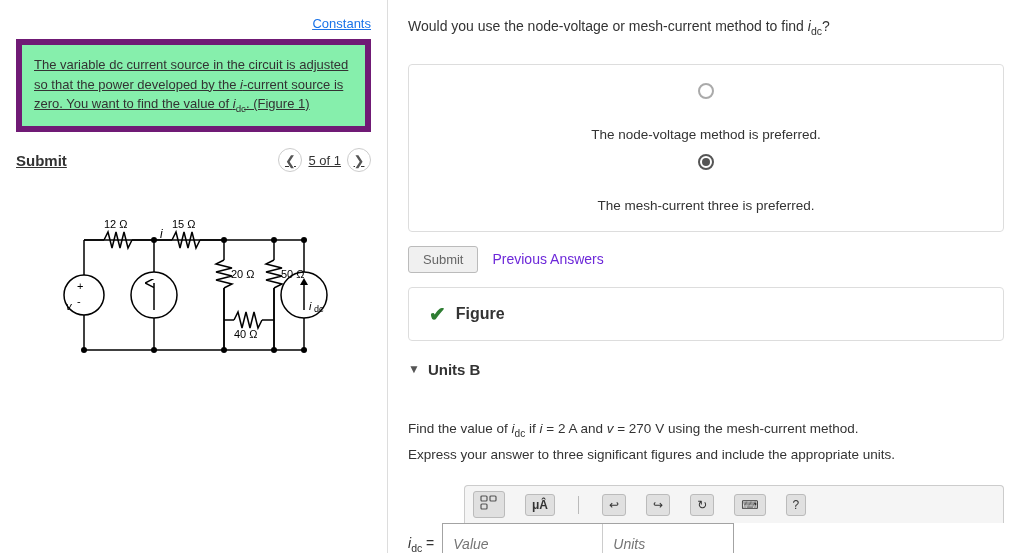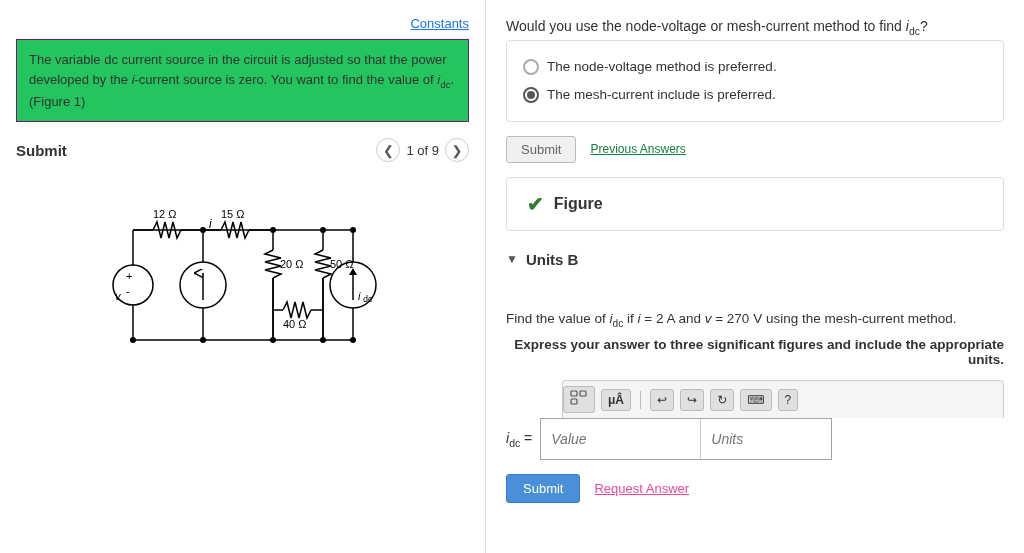--- a/index.html
+++ b/index.html
@@ -1,36 +1,37 @@
 <!DOCTYPE html>
 <html><head>
   <meta charset="utf-8">
   <style>
     * { box-sizing: border-box; margin: 0; padding: 0; }
     body { font-family: Arial, sans-serif; font-size: 14px; background: #fff; color: #333; display: flex; width: 1024px; height: 553px; overflow: hidden; }
 
     
     .left-panel {
-      width: 486px;
+      width: 388px;
       padding: 16px;
       border-right: 1px solid #ddd;
       position: relative;
       flex-shrink: 0;
+      text-decoration: underline;
     }
     .constants-link {
       display: block;
       text-align: right;
       color: #1a73e8;
       text-decoration: underline;
       font-size: 13px;
       margin-bottom: 8px;
     }
     .problem-text-box {
-      background: #22c55e;
-      border: 1px solid #701a75;
+      background: #86efac;
+      border: 6px solid #701a75;
       padding: 10px 12px;
       font-size: 13px;
       line-height: 1.5;
       margin-bottom: 16px;
     }
     .figure-header {
       display: flex;
       align-items: center;
       justify-content: space-between;
       margin-bottom: 8px;
@@ -66,37 +67,38 @@
     }
 
     
     .right-panel {
       flex: 1;
       padding: 16px 20px;
       overflow-y: auto;
     }
     .question-text {
       font-size: 14px;
-      margin-bottom: 0;
+      margin-bottom: 24px;
       line-height: 1.5;
     }
 
     
     .options-box {
       border: 1px solid #ddd;
       border-radius: 4px;
       padding: 12px 16px;
       margin-bottom: 14px;
     }
     .option-item {
       display: flex;
       align-items: center;
-      gap: 8px;
+      gap: 28px;
       padding: 6px 0;
       font-size: 13.5px;
+      flex-direction: column;
     }
     .radio-circle {
       width: 16px; height: 16px;
       border-radius: 50%;
       border: 2px solid #aaa;
       flex-shrink: 0;
       display: flex; align-items: center; justify-content: center;
     }
     .radio-circle.selected {
       border-color: #555;
@@ -117,23 +119,22 @@
     .btn-submit {
       background: #f0f0f0;
       border: 1px solid #bbb;
       padding: 5px 14px;
       border-radius: 3px;
       font-size: 13px;
       cursor: pointer;
       color: #666;
     }
     .prev-answers-link {
-      color: #15803d;
-      text-decoration: underline;
-      font-size: 12px;
+      color: #6d28d9;
+      font-size: 14px;
       cursor: pointer;
     }
 
     
     .correct-banner {
       border: 1px solid #ddd;
       border-radius: 4px;
       padding: 14px 20px;
       display: flex;
       align-items: center;
@@ -159,35 +160,34 @@
     }
     .triangle { font-size: 12px; color: #555; }
 
     .part-b-text {
       font-size: 13.5px;
       line-height: 1.6;
       margin-bottom: 6px;
       margin-top: 40px;
     }
     .part-b-bold {
-      font-weight: bold;
+      font-weight: normal;
       font-size: 13.5px;
-      margin-bottom: 13px;
-      text-align: right;
+      margin-bottom: 23px;
     }
 
     
     .answer-toolbar {
       display: flex;
       align-items: center;
-      gap: 6px;
+      gap: 20px;
       background: #f5f5f5;
       border: 1px solid #ccc;
       border-bottom: none;
-      padding: 5px 0;
+      padding: 5px 8px;
       border-radius: 4px 4px 0 0;
     }
     .toolbar-icon-btn {
       background: #e0e0e0;
       border: 1px solid #bbb;
       border-radius: 3px;
       padding: 3px 6px;
       font-size: 12px;
       cursor: pointer;
       color: #333;
@@ -262,21 +262,21 @@
 <div class="left-panel">
   <a class="constants-link">Constants</a>
   <div class="problem-text-box">
     The variable dc current source in the circuit is adjusted so that the power developed by the <i>i</i>-current source is zero. You want to find the value of <i>i</i><sub>dc</sub>. (Figure 1)
   </div>
 
   <div class="figure-header">
     <span class="figure-title">Submit</span>
     <div class="figure-nav">
       <button class="nav-btn">❮</button>
-      <span class="page-count">1 of 9</span>
+      <span class="page-count">5 of 1</span>
       <button class="nav-btn">❯</button>
     </div>
   </div>
 
   <div class="circuit-area">
     <svg class="circuit-svg" width="340" height="200" viewBox="0 0 340 200">
 
       <line x1="60" y1="50" x2="280" y2="50" stroke="#000" stroke-width="1.5"></line>
 
       <line x1="60" y1="160" x2="280" y2="160" stroke="#000" stroke-width="1.5"></line>
@@ -368,21 +368,21 @@
 
   <div class="options-box">
     <div class="option-item">
       <div class="radio-circle"></div>
       <span>The node-voltage method is preferred.</span>
     </div>
     <div class="option-item">
       <div class="radio-circle selected">
         <div class="radio-dot"></div>
       </div>
-      <span>The mesh-current include is preferred.</span>
+      <span>The mesh-current three is preferred.</span>
     </div>
   </div>
 
   <div class="submit-row">
     <button class="btn-submit">Submit</button>
     <a class="prev-answers-link">Previous Answers</a>
   </div>
 
   <div class="correct-banner">
     <span class="checkmark">✔</span>

